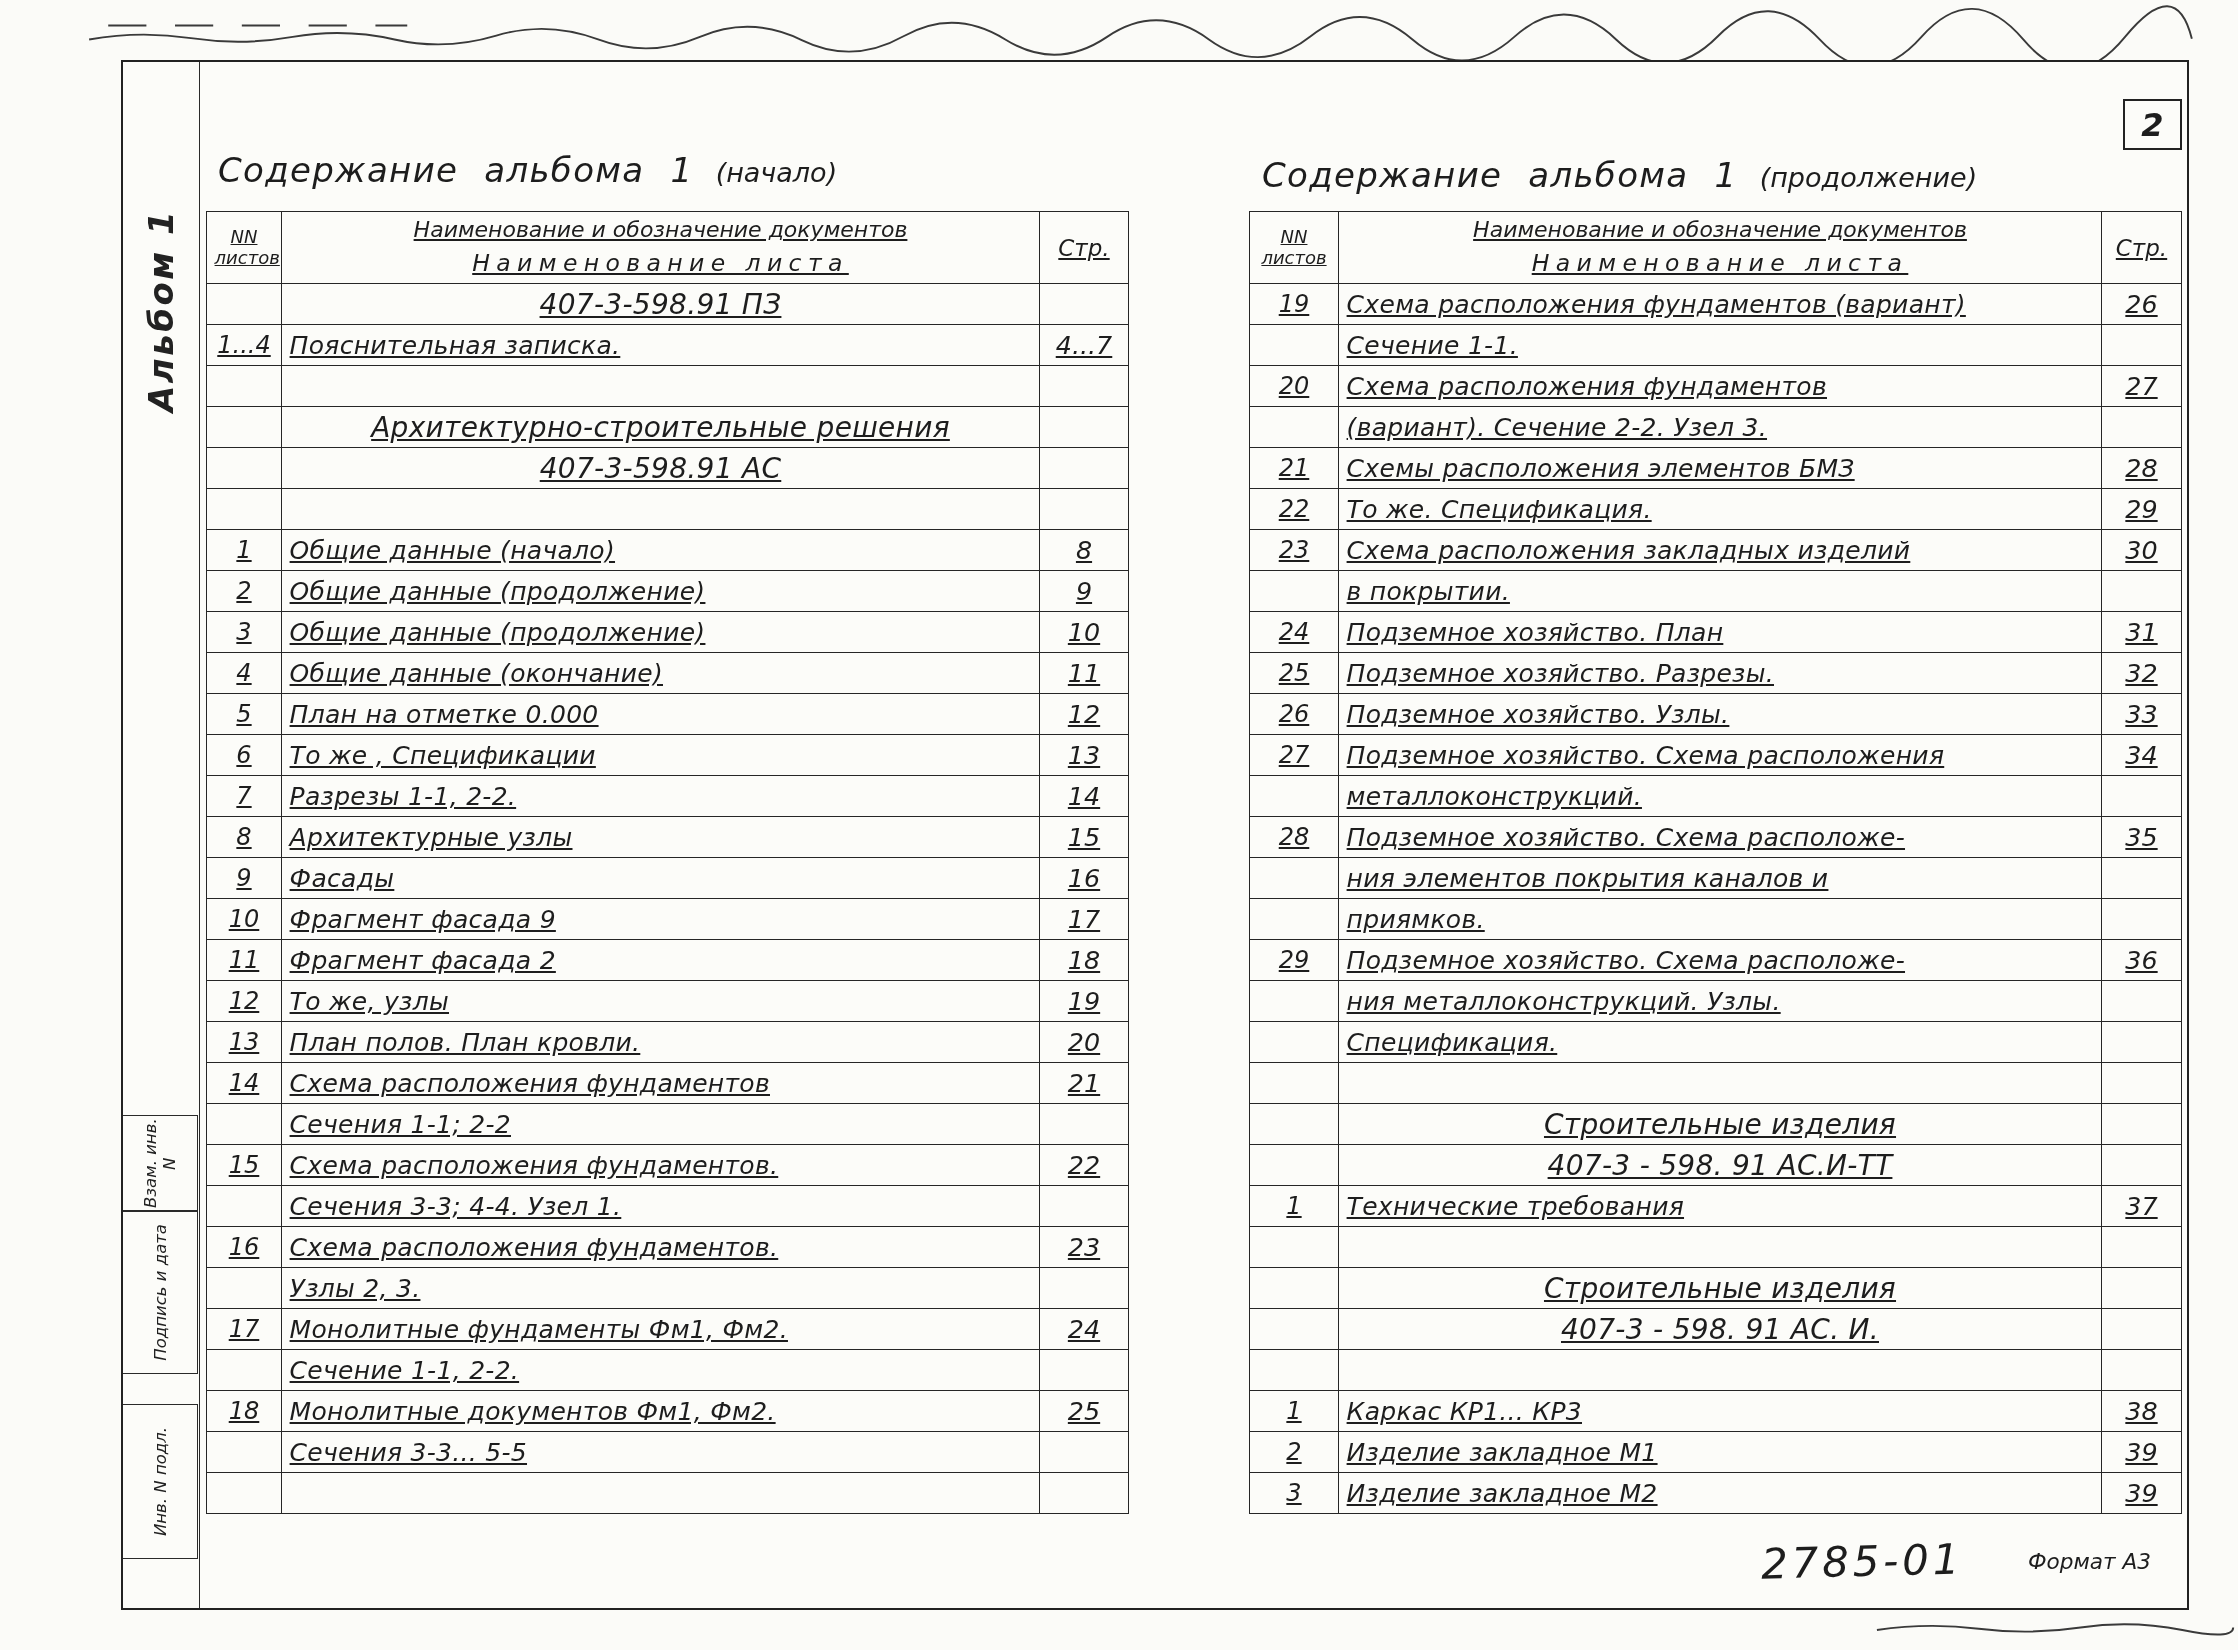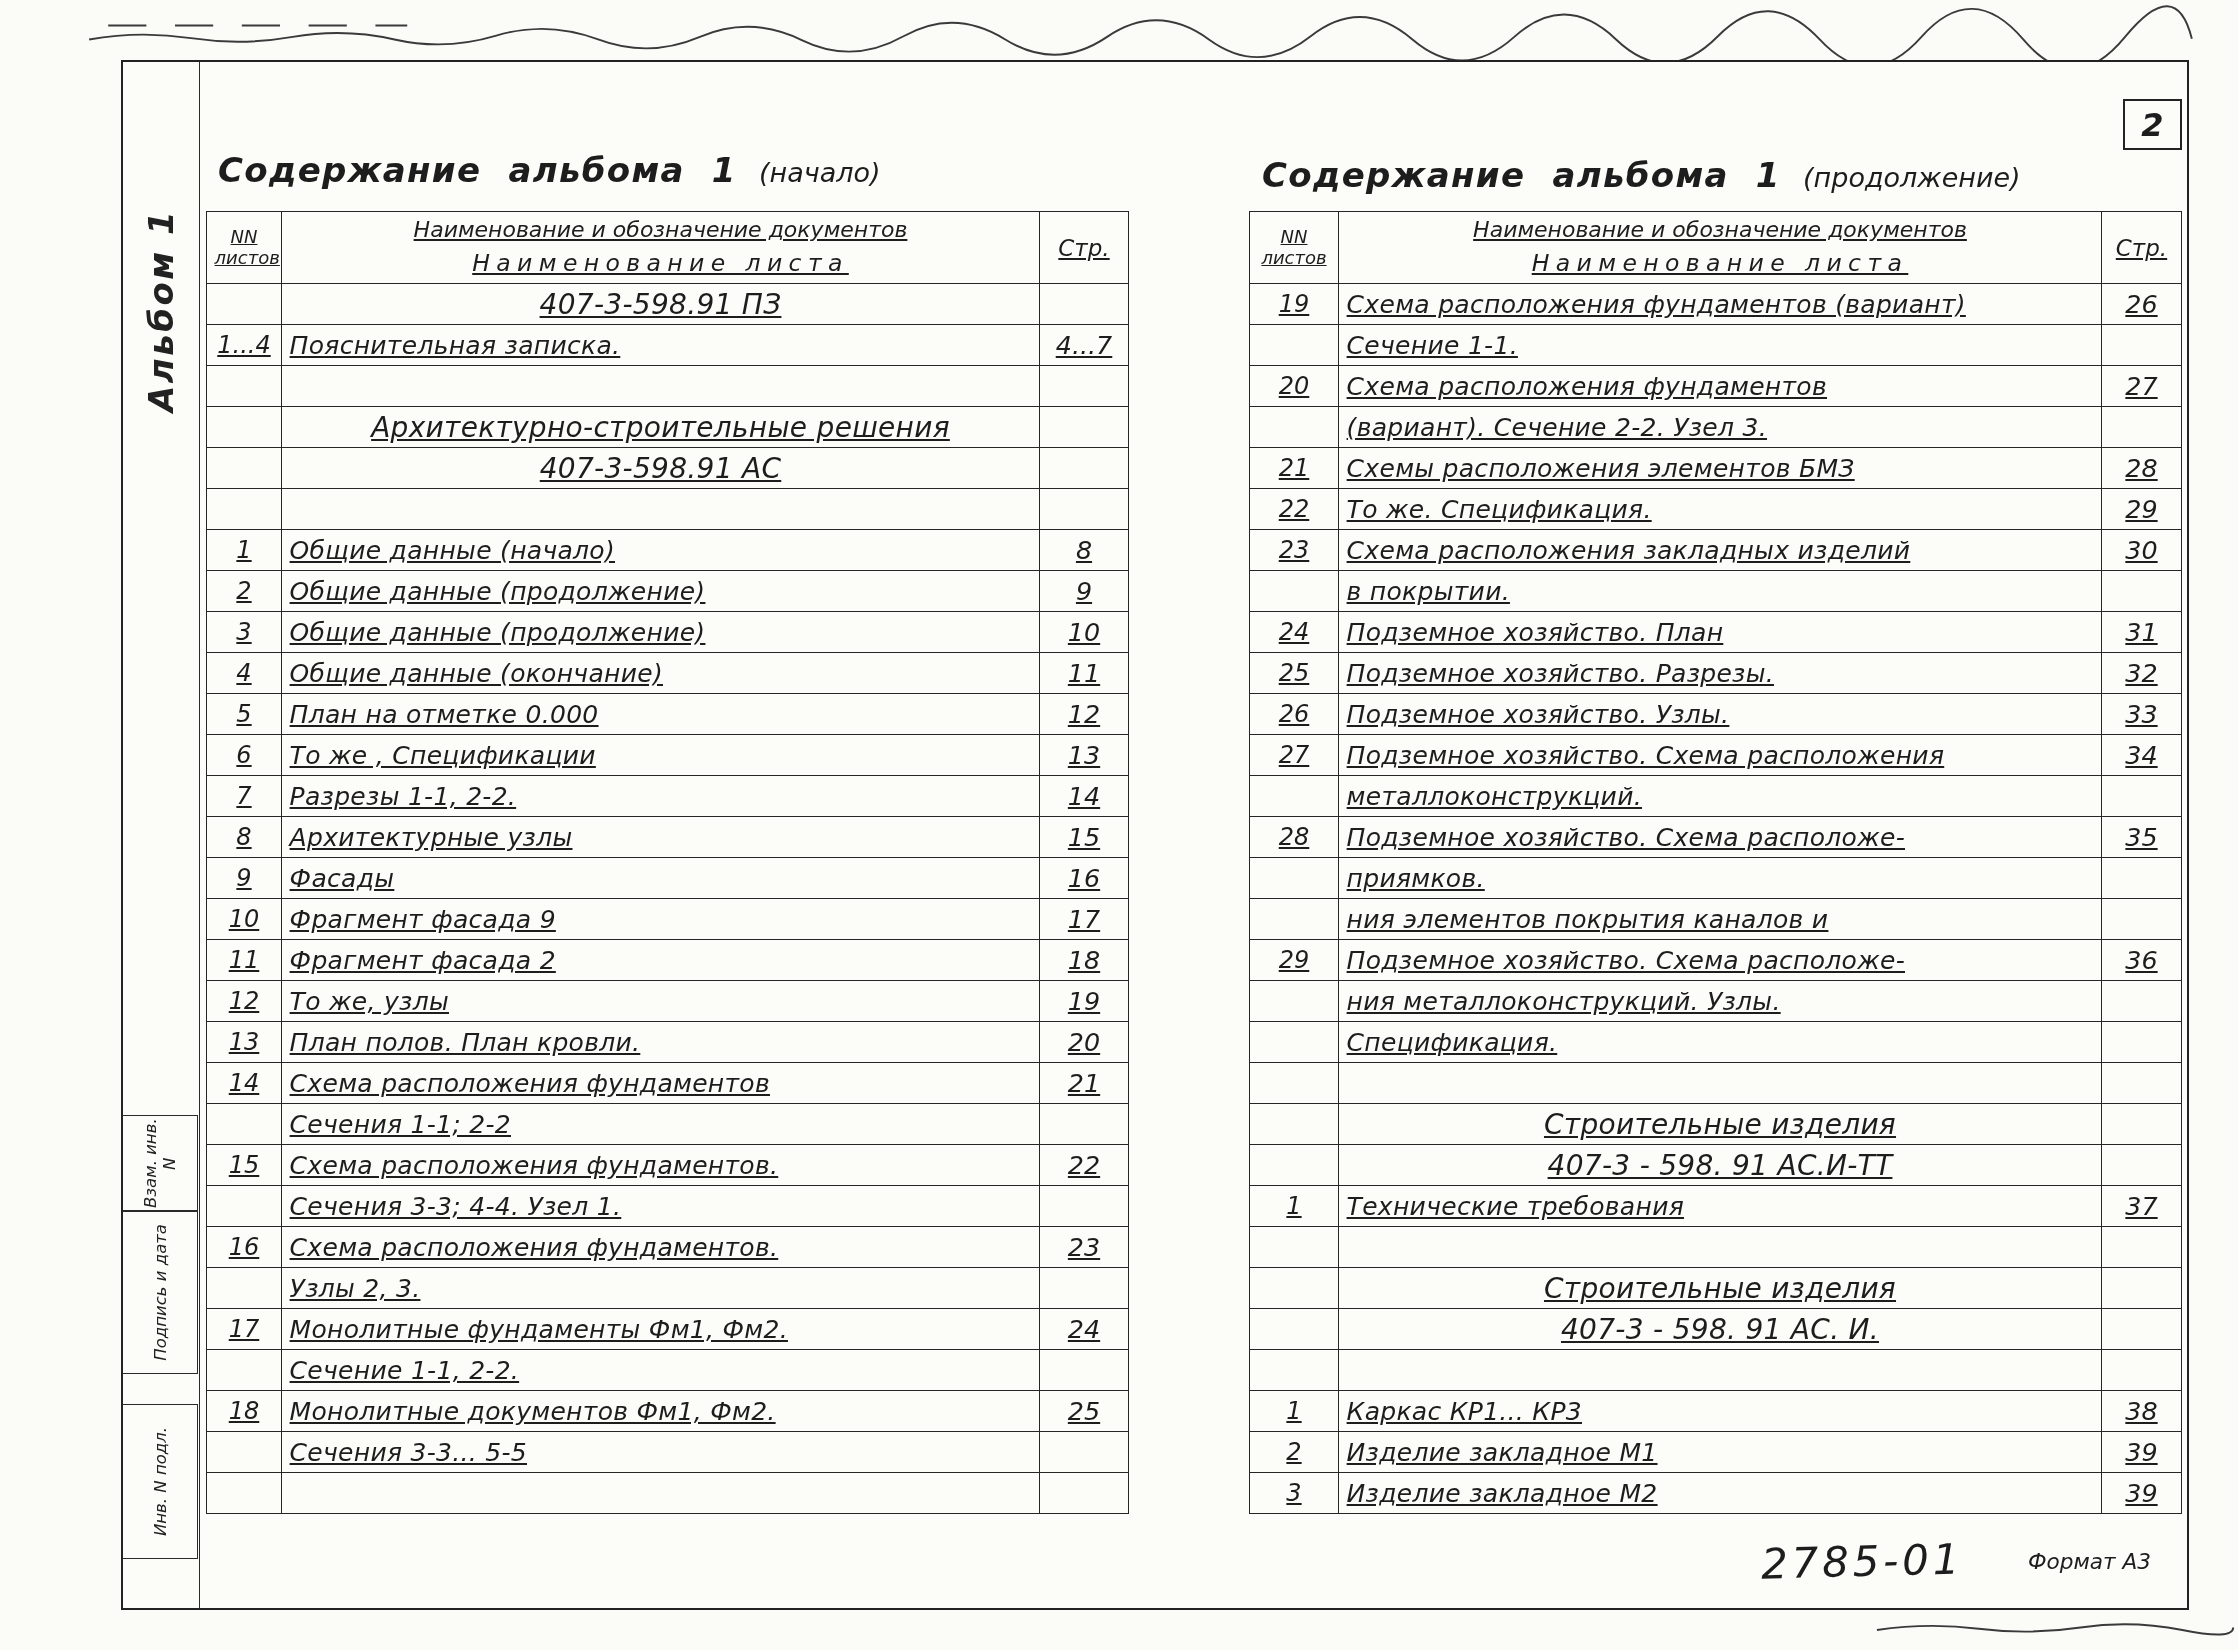--- a/index.html
+++ b/index.html
@@ -24,21 +24,21 @@
   .sb2{top:1148px;height:162px;}
   .sb3{top:1342px;height:153px;}
   
   .pagebox{
     position:absolute;top:37px;right:5.1px;width:55px;height:47px;
     border:2.5px solid #222;display:flex;align-items:center;justify-content:center;
     font-size:32px;font-style:italic;font-weight:bold;
   }
   
   .ttl{position:absolute;font-style:italic;white-space:nowrap;}
-  .ttl .main{font-size:34px;font-weight:bold;word-spacing:14px;letter-spacing:1.3px;}
+  .ttl .main{font-size:34px;font-weight:normal;word-spacing:14px;letter-spacing:1.3px;}
   .ttl .sub{font-size:27px;margin-left:19px;}
   .ttl-left{left:95px;top:88px;}
   .ttl-right{left:1139px;top:93px;}
   
   table.toc{position:absolute;border-collapse:collapse;table-layout:fixed;background:transparent;text-decoration:underline;}
   .toc-left{left:83px;top:149px;width:922px;}
   .toc-right{left:1126px;top:149px;width:932px;}
   table.toc td,table.toc th{border:1.9px solid #262626;padding:0 7.6px;vertical-align:middle;font-style:italic;font-weight:normal;}
   table.toc thead th{height:71px;}
   table.toc tbody tr{height:41px;}
@@ -357,26 +357,26 @@
             <td class="nm">металлоконструкций.</td>
             <td class="pg"></td>
           </tr>
           <tr>
             <td class="nn">28</td>
             <td class="nm">Подземное хозяйство. Схема расположе-</td>
             <td class="pg">35</td>
           </tr>
           <tr>
             <td class="nn"></td>
+            <td class="nm">ния элементов покрытия каналов и</td>
+            <td class="pg"></td>
+          </tr>
+          <tr>
+            <td class="nn"></td>
             <td class="nm">приямков.</td>
-            <td class="pg"></td>
-          </tr>
-          <tr>
-            <td class="nn"></td>
-            <td class="nm">ния элементов покрытия каналов и</td>
             <td class="pg"></td>
           </tr>
           <tr>
             <td class="nn">29</td>
             <td class="nm">Подземное хозяйство. Схема расположе-</td>
             <td class="pg">36</td>
           </tr>
           <tr>
             <td class="nn"></td>
             <td class="nm">ния металлоконструкций. Узлы.</td>

